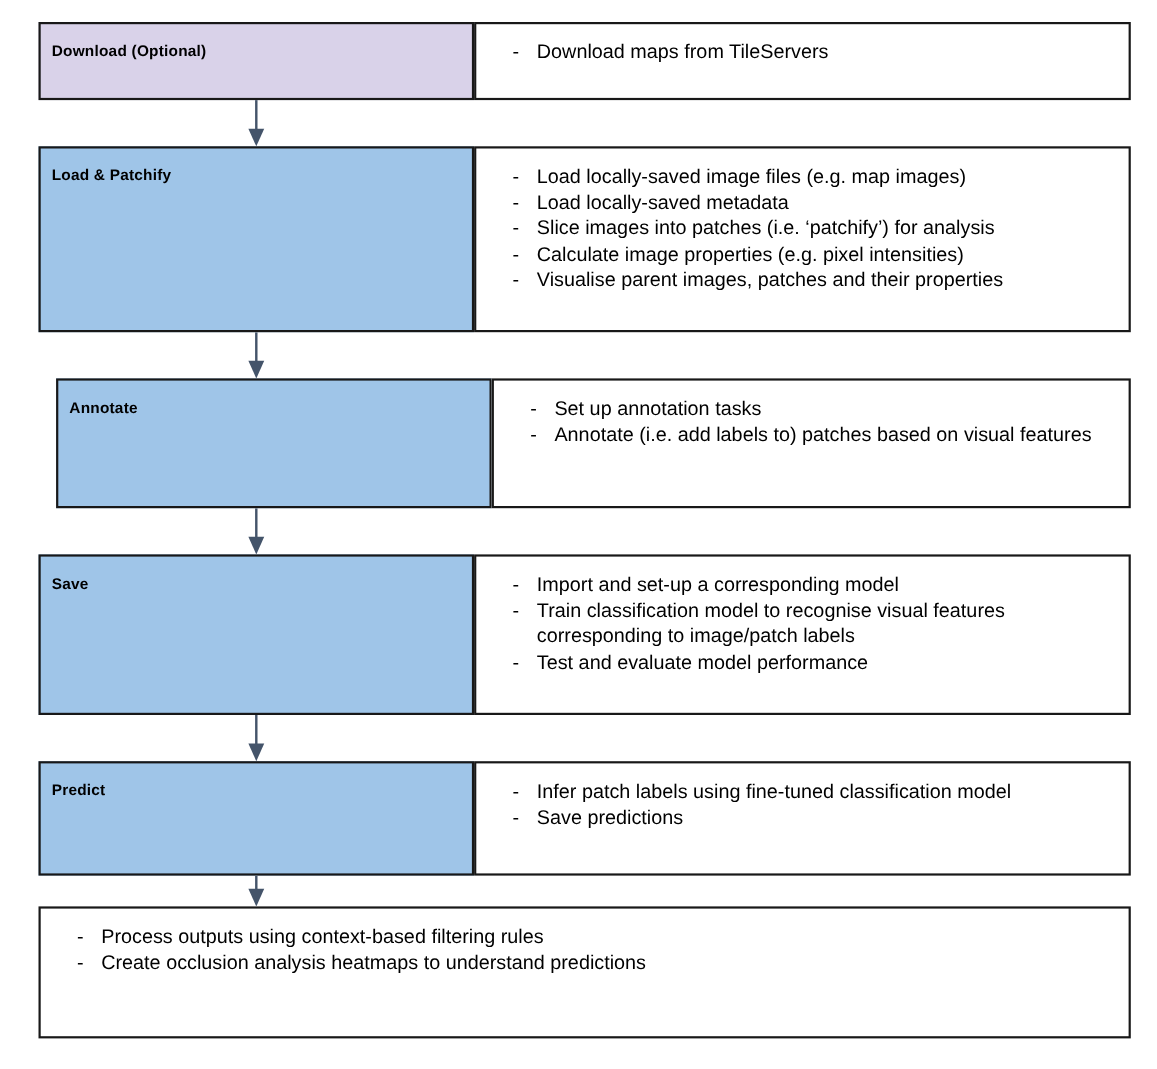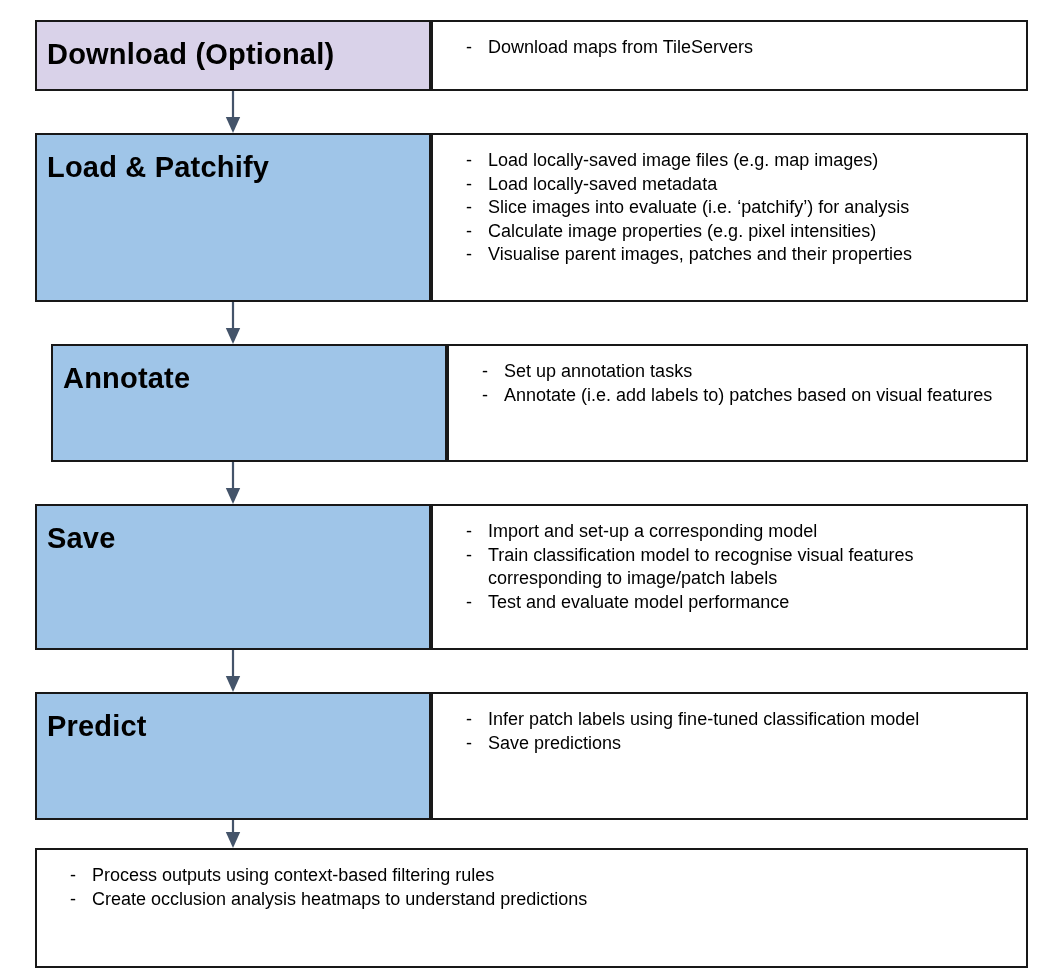--- a/index.html
+++ b/index.html
@@ -23,21 +23,21 @@
     box-sizing: border-box;
   }
   .label-box {
     width: 396px;
     flex: 0 0 396px;
     box-sizing: border-box;
     border: 2.5px solid #181818;
     padding: 16px 10px 0 10px;
   }
   .label-text {
-    font-size: 29px;
+    font-size: 14px;
     font-weight: bold;
     color: #000000;
     letter-spacing: 0.2px;
     white-space: nowrap;
   }
   .desc-box {
     flex: 1;
     box-sizing: border-box;
     border: 2.5px solid #181818;
     background: #ffffff;
@@ -97,21 +97,21 @@
     <span class="bullet-text">Load locally-saved image files (e.g. map images)</span>
   </div>
 
   <div class="bullet">
     <span class="dash">-</span>
     <span class="bullet-text">Load locally-saved metadata</span>
   </div>
 
   <div class="bullet">
     <span class="dash">-</span>
-    <span class="bullet-text">Slice images into evaluate (i.e. ‘patchify’) for analysis</span>
+    <span class="bullet-text">Slice images into patches (i.e. ‘patchify’) for analysis</span>
   </div>
 
   <div class="bullet">
     <span class="dash">-</span>
     <span class="bullet-text">Calculate image properties (e.g. pixel intensities)</span>
   </div>
 
   <div class="bullet">
     <span class="dash">-</span>
     <span class="bullet-text">Visualise parent images, patches and their properties</span>
@@ -166,21 +166,21 @@
     <span class="bullet-text">Test and evaluate model performance</span>
   </div>
 </div>
   </div>
 <div class="arrow" style="height: 42px;">
         <svg width="18" height="42" viewBox="0 0 18 42" xmlns="http://www.w3.org/2000/svg">
           <rect x="7.9" y="0" width="2.2" height="27" fill="#44546a"></rect>
           <polygon points="1.8,26 16.2,26 9,42" fill="#44546a"></polygon>
         </svg>
       </div>
-  <div class="row" style="height: 128px;">
+  <div class="row" style="height: 104px;">
     <div class="label-box" style="background: rgb(159, 197, 232);">
       <div class="label-text">Predict</div>
     </div>
     <div class="desc-box">
   <div class="bullet">
     <span class="dash">-</span>
     <span class="bullet-text">Infer patch labels using fine-tuned classification model</span>
   </div>
 
   <div class="bullet">

